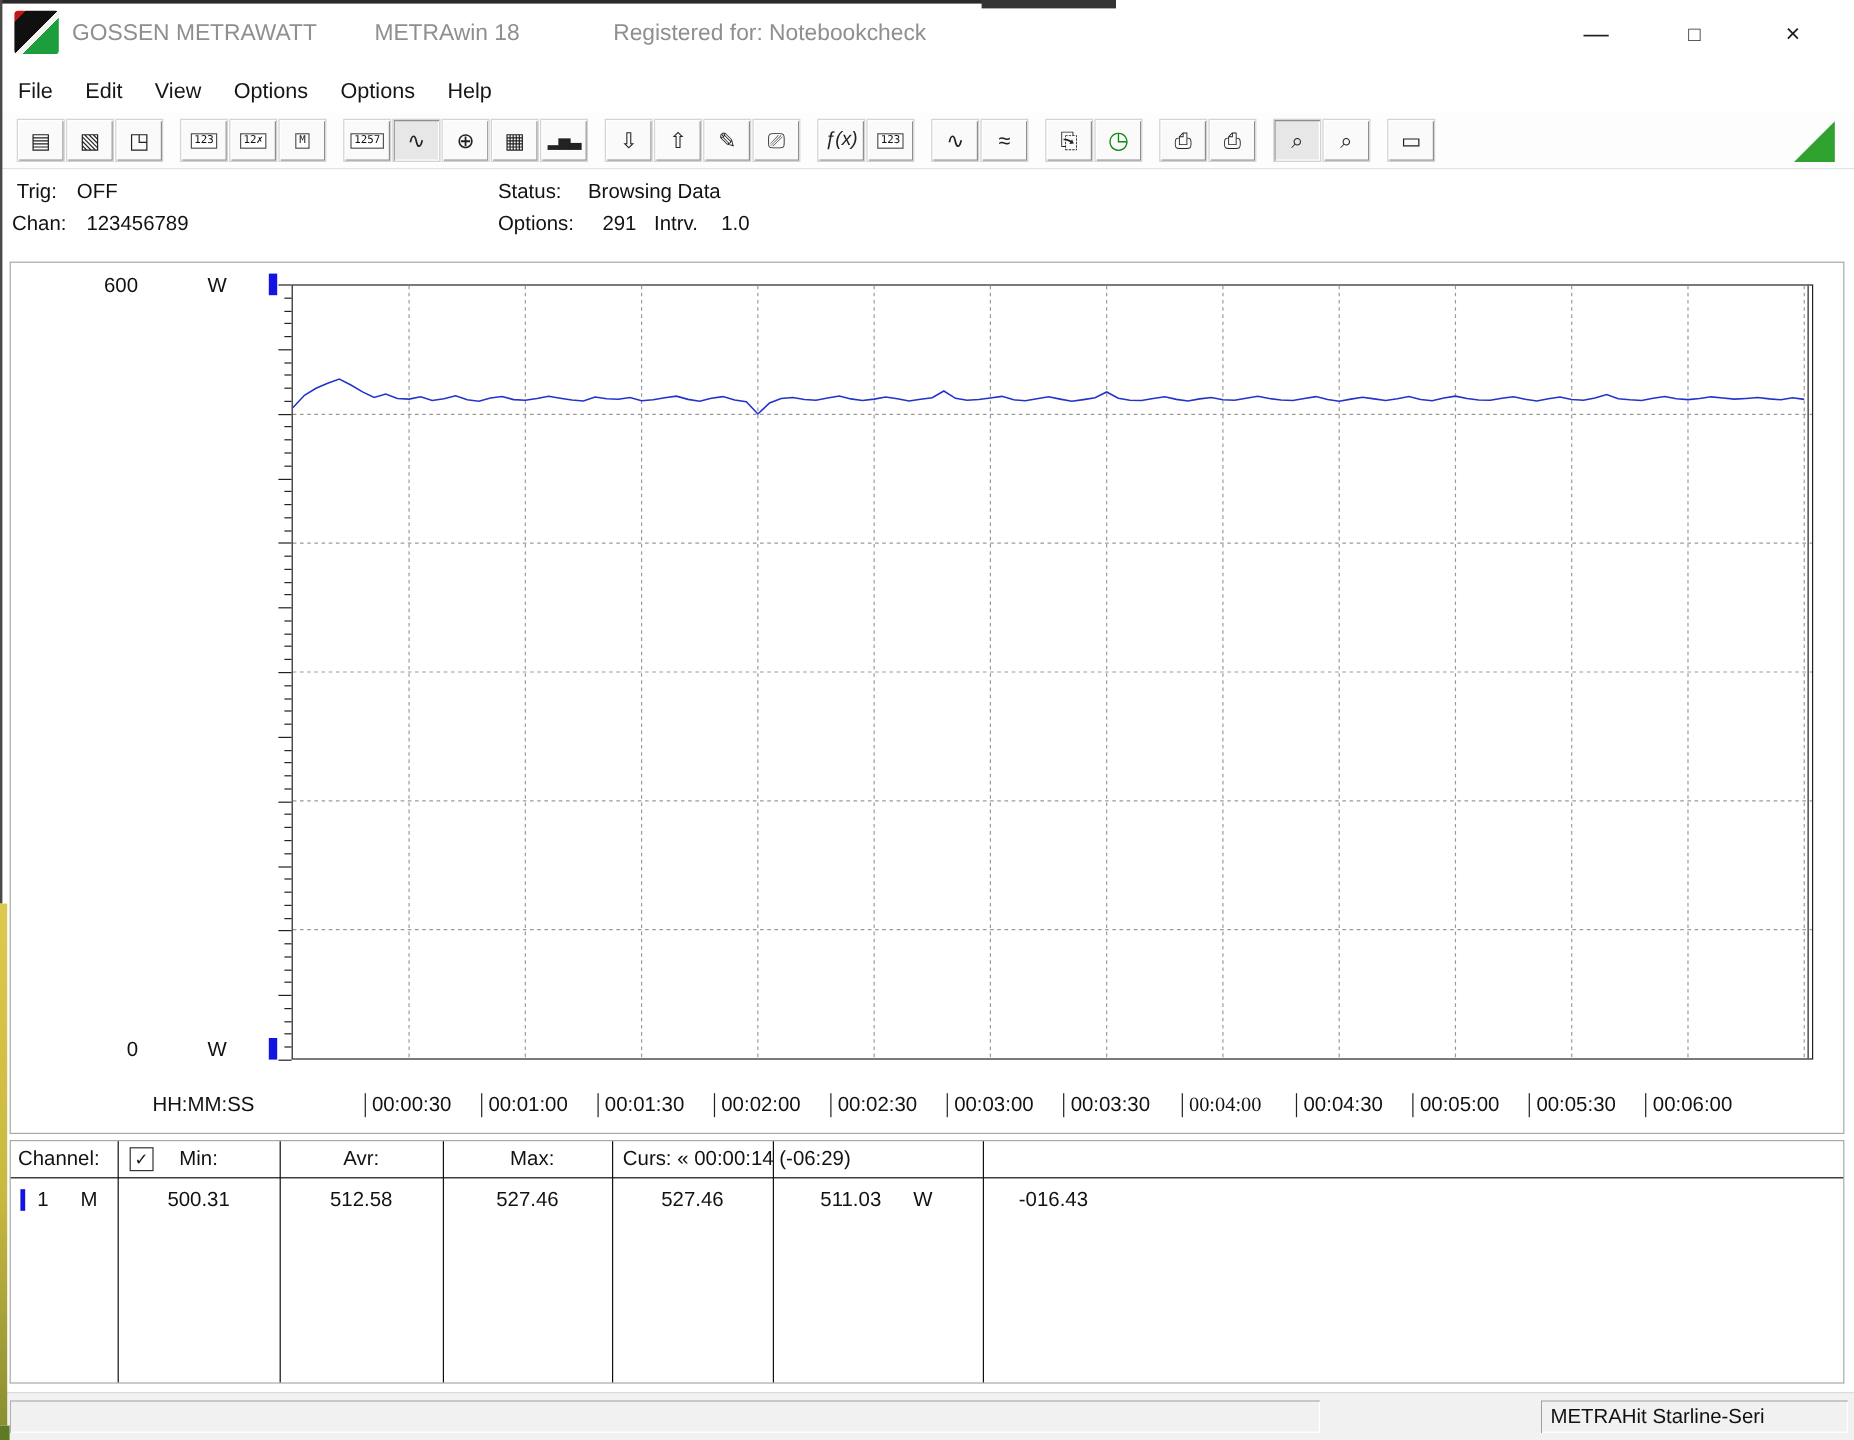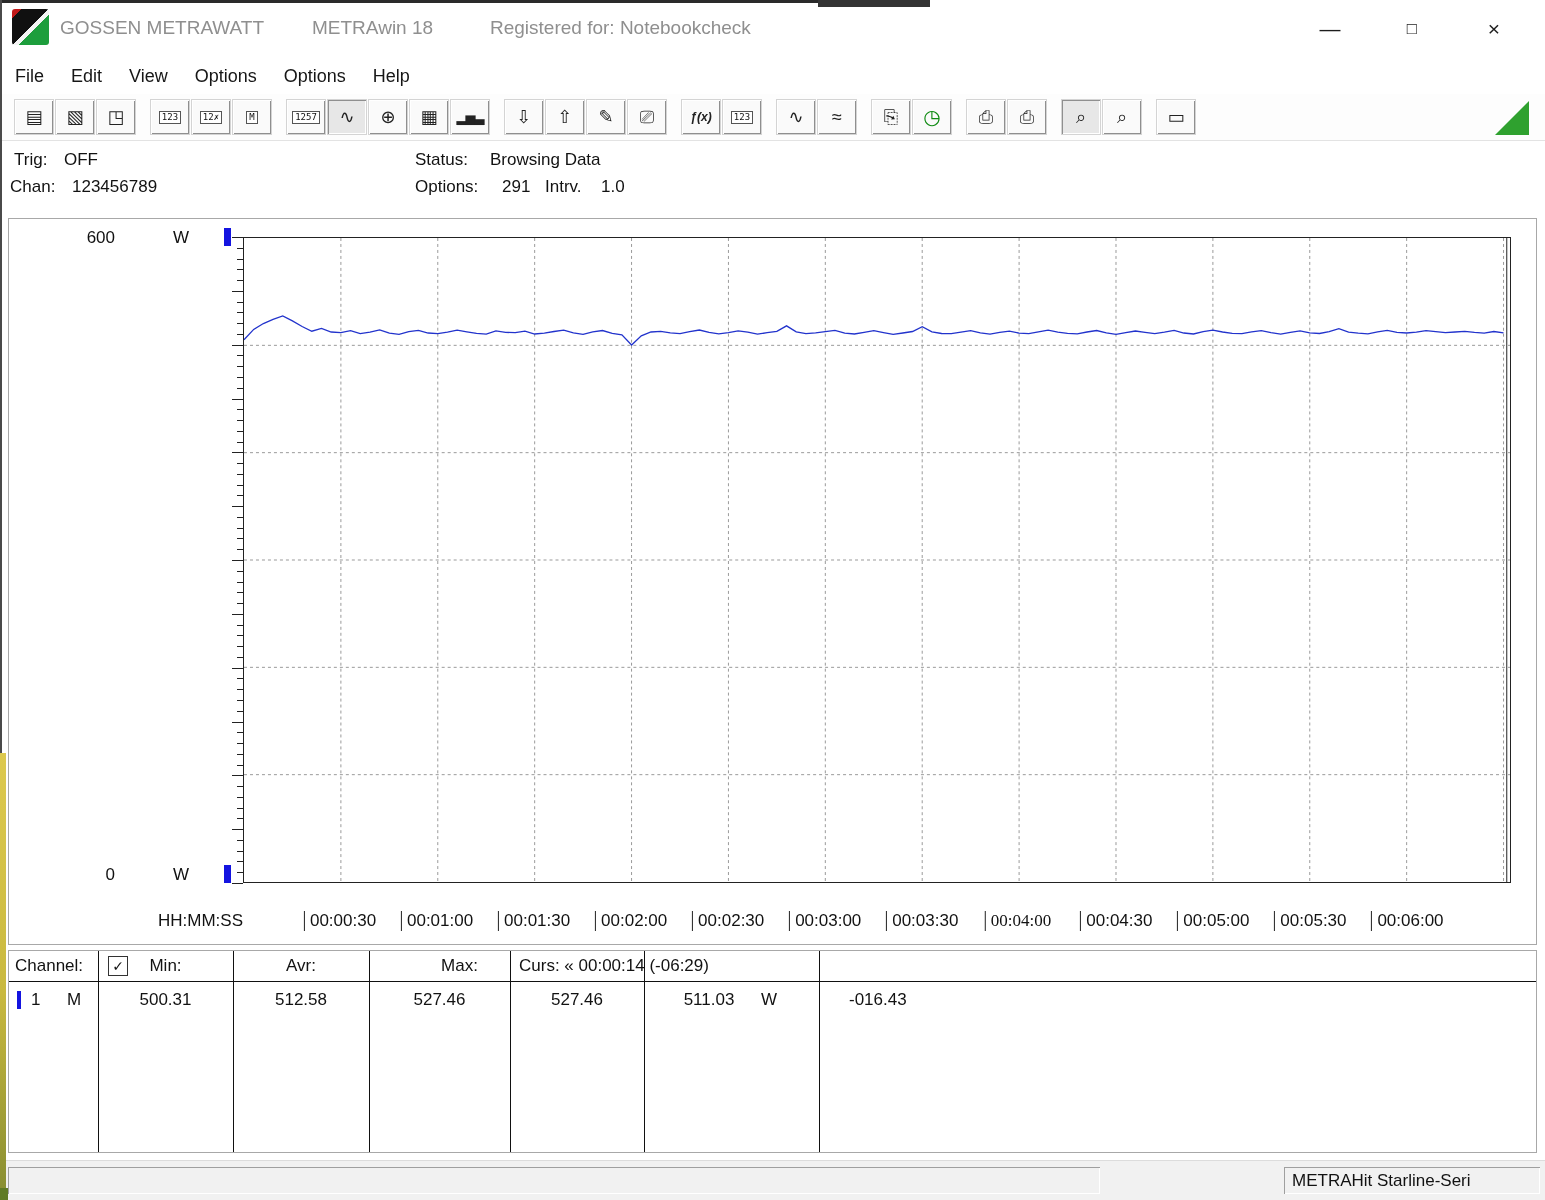--- a/index.html
+++ b/index.html
@@ -9,41 +9,41 @@
     background:#ffffff;color:#121212;
     font-family:"Liberation Sans","DejaVu Sans",sans-serif;
   }
   
   .titlebar{position:absolute;left:0;top:0;width:100%;height:58px;background:#fff;}
   .logo{position:absolute;left:12px;top:9px;width:37px;height:36px;border-radius:3px;
     background:linear-gradient(135deg,#c01818 0%,#c01818 13%,#101010 13%,#101010 50%,#f4f4f4 50%,#f4f4f4 58%,#1d9e3c 58%,#1d9e3c 100%);}
   .tb-text{position:absolute;top:17px;font-size:19px;color:#8f8f8f;white-space:nowrap;}
   .brand{left:60px;}
   .appname{left:312px;}
-  .registered{left:490px;}
+  .registered{left:511px;}
   .win-controls{position:absolute;right:10px;top:0;height:58px;display:flex;align-items:center;}
   .win-btn{width:82px;text-align:center;font-size:21px;color:#1d1d1d;cursor:pointer;line-height:58px;}
   .win-btn.max{font-size:17px;}
   
   .menubar{position:absolute;left:0;top:58px;width:100%;height:36px;display:flex;align-items:center;
     padding-left:15px;font-size:18px;color:#161616;box-sizing:border-box;}
   .menu-item{margin-right:27px;cursor:pointer;}
   
   .toolbar{position:absolute;left:0;top:94px;width:100%;height:47px;display:flex;align-items:center;
     padding-left:14px;box-sizing:border-box;border-bottom:1px solid #e3e3e3;background:#fdfdfd;}
   .tb-groups{display:flex;align-items:center;gap:14px;}
   .tb-group{display:flex;gap:1px;}
   .tb-btn{width:40px;height:36px;display:flex;align-items:center;justify-content:center;
     background:#fafafa;border:1px solid #d4d4d4;box-sizing:border-box;cursor:pointer;
     box-shadow:inset 1px 1px 0 #ffffff, inset -1px -1px 0 #8f8f8f;}
   .tb-btn.pressed{background:#e7e7e7;box-shadow:inset 1px 1px 0 #8f8f8f, inset -1px -1px 0 #ffffff;}
   .glyph{font-size:18px;color:#222;line-height:1;}
   .glyph.boxed{font-size:9px;font-family:"DejaVu Sans Mono","Liberation Mono",monospace;
     border:1px solid #555;padding:1px 2px;background:#fff;color:#111;}
-  .glyph.small{font-size:12px;font-style:italic;font-weight:bold;}
+  .glyph.small{font-size:16px;font-style:italic;}
   .glyph.bars{font-size:13px;letter-spacing:-1px;}
   .glyph.green{color:#0f8a12;font-size:20px;}
   .corner-triangle{position:absolute;right:16px;top:101px;width:0;height:0;
     border-bottom:34px solid #2fa12f;border-left:34px solid transparent;}
   
   .infobar{position:absolute;left:0;top:141px;width:100%;height:76px;font-size:17px;}
   .info{position:absolute;white-space:nowrap;}
   
   .chart-panel{position:absolute;left:8px;top:218px;width:1529px;height:727px;background:#fff;
     border:1px solid #a8a8a8;box-sizing:border-box;}
@@ -51,21 +51,21 @@
     box-sizing:border-box;cursor:crosshair;}
   .plot svg{position:absolute;left:0;top:0;width:100%;height:100%;display:block;}
   .y-label{position:absolute;font-size:17px;color:#111;white-space:nowrap;}
   .y-num{left:60px;width:46px;text-align:right;}
   .y-unit{left:164px;}
   .chan-marker{position:absolute;left:215px;width:7px;height:18px;background:#1414e0;}
   .tick{position:absolute;height:1px;background:#222;}
   .tick.minor{left:228px;width:6px;}
   .tick.major{left:223px;width:11px;}
   .x-axis{position:absolute;left:0;top:688px;width:100%;height:32px;}
-  .x-unit{position:absolute;left:118px;top:4px;font-size:17px;margin-left:31px;}
+  .x-unit{position:absolute;left:118px;top:4px;font-size:17px;}
   .xlab{position:absolute;top:4px;transform:translateX(-50%);font-size:17px;white-space:nowrap;
     border-left:1px solid #222;padding-left:5px;}
   
   .table-panel{position:absolute;left:8px;top:950px;width:1529px;height:203px;background:#fff;
     border:1px solid #a8a8a8;box-sizing:border-box;font-size:17px;}
   .th-underline{position:absolute;left:0;top:30px;width:100%;height:1px;background:#111;}
   .vsep{position:absolute;top:0;bottom:0;width:1px;background:#111;}
   .tcell{position:absolute;white-space:nowrap;}
   .tcenter{text-align:center;}
   .cbx{position:absolute;left:99px;top:5px;width:18px;height:18px;border:1px solid #333;background:#fff;
@@ -348,21 +348,21 @@
   <div class="vsep" style="left:360px"></div>
   <div class="vsep" style="left:501px"></div>
   <div class="vsep" style="left:635px"></div>
   <div class="vsep" style="left:810px"></div>
   <div class="th-underline"></div>
 
   <span class="tcell" style="left:6px;top:5px">Channel:</span>
   <span class="cbx">✓</span>
   <span class="tcell tcenter" style="left:89px;top:5px;width:135px">Min:</span>
   <span class="tcell tcenter" style="left:224px;top:5px;width:136px">Avr:</span>
-  <span class="tcell tcenter" style="left:380px;top:5px;width:141px">Max:</span>
+  <span class="tcell tcenter" style="left:364px;top:5px;width:141px">Max:</span>
   <span class="tcell" style="left:510px;top:5px">Curs: « 00:00:14 (-06:29)</span>
 
   <div class="blue-bar"></div>
   <span class="tcell" style="left:22px;top:39px">1</span>
   <span class="tcell" style="left:58px;top:39px">M</span>
   <span class="tcell tcenter" style="left:89px;top:39px;width:135px">500.31</span>
   <span class="tcell tcenter" style="left:224px;top:39px;width:136px">512.58</span>
   <span class="tcell tcenter" style="left:360px;top:39px;width:141px">527.46</span>
   <span class="tcell tcenter" style="left:501px;top:39px;width:134px">527.46</span>
   <span class="tcell tcenter" style="left:635px;top:39px;width:130px">511.03</span>

